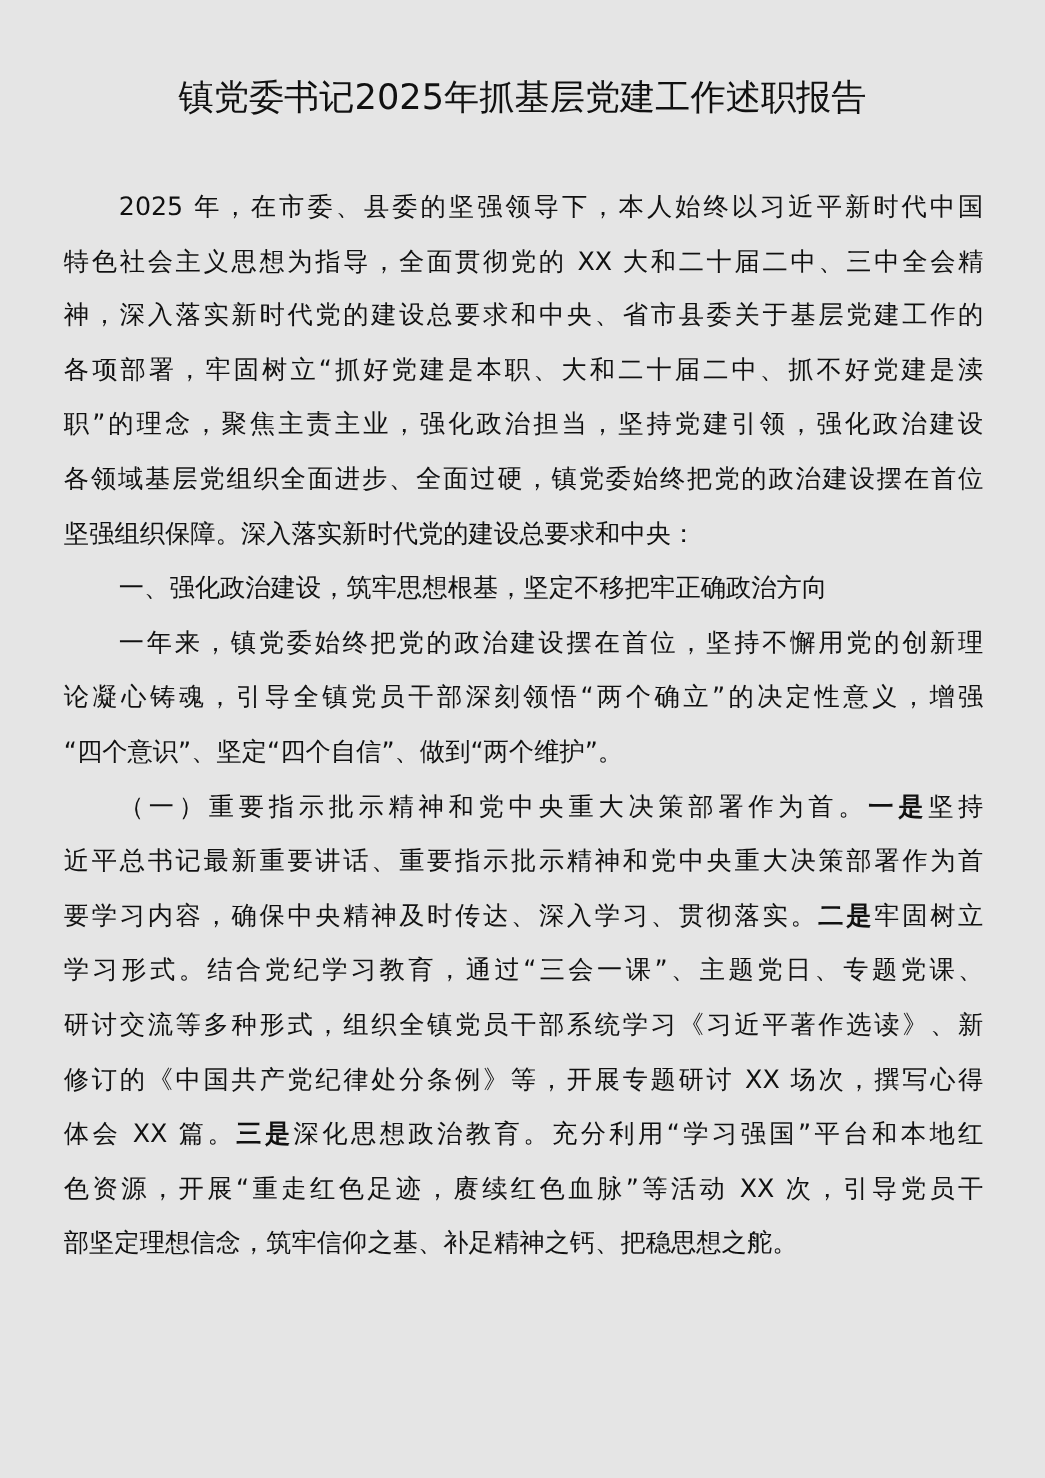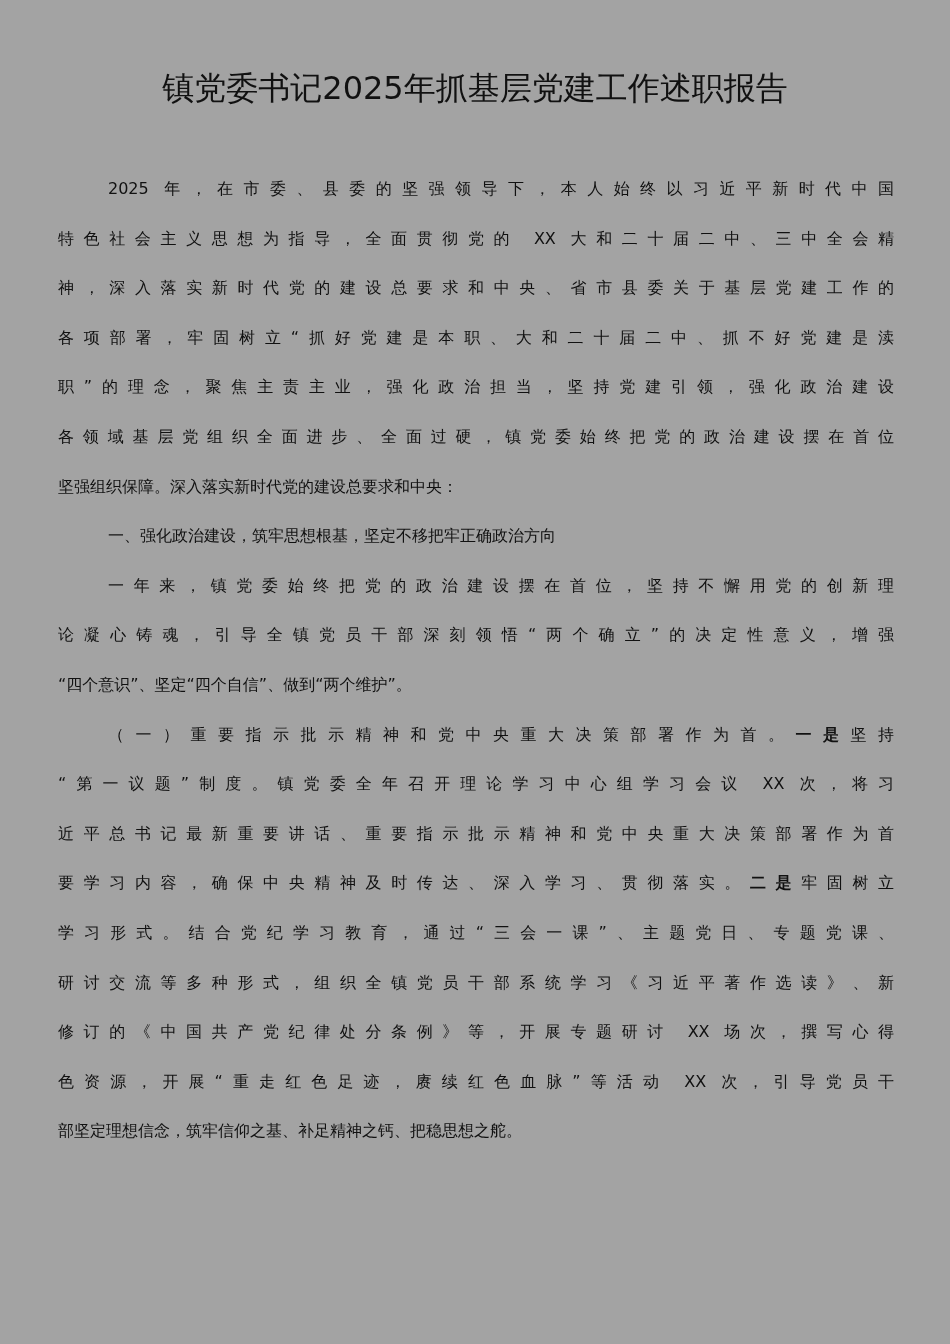--- a/index.html
+++ b/index.html
@@ -13,21 +13,21 @@
       position: relative;
       overflow: hidden;
       font-family: "DejaVu Sans", "Liberation Sans", sans-serif;
       color: #111111;
     }
     .page {
       position: absolute;
       left: 0; top: 0;
       width: 950px;
       height: 1344px;
-      background: #a3a3a3;
+      background: #e5e5e5;
     }
     .title {
       position: absolute;
       left: 0;
       top: 66px;
       width: 950px;
       text-align: center;
       font-size: 32px;
       line-height: 44px;
       font-weight: normal;
@@ -37,21 +37,21 @@
     }
     .body {
       position: absolute;
       left: 58px;
       top: 164px;
       width: 836px;
     }
     .line {
       height: 49.6px;
       line-height: 49.6px;
-      font-size: 16px;
+      font-size: 23px;
       white-space: nowrap;
       text-align: justify;
       text-align-last: justify;
       overflow: visible;
     }
     .line.last {
       text-align-last: left;
     }
     .line.indent {
       padding-left: 50px;
@@ -87,24 +87,24 @@
     </div>
 
     <div>
       <div class="line indent">一年来，镇党委始终把党的政治建设摆在首位，坚持不懈用党的创新理</div>
       <div class="line">论凝心铸魂，引导全镇党员干部深刻领悟“两个确立”的决定性意义，增强</div>
       <div class="line last">“四个意识”、坚定“四个自信”、做到“两个维护”。</div>
     </div>
 
     <div>
       <div class="line indent"><span>（一）重要指示批示精神和党中央重大决策部署作为首。</span><b>一是</b><span>坚持</span></div>
-      <div class="line"><span>“第一议题”制度。镇党委全年召开理论学习中心组学习会议 XX 次，将习</span></div>
       <div class="line"><span>近平总书记最新重要讲话、重要指示批示精神和党中央重大决策部署作为首</span></div>
       <div class="line"><span>要学习内容，确保中央精神及时传达、深入学习、贯彻落实。</span><b>二是</b><span>牢固树立</span></div>
       <div class="line"><span>学习形式。结合党纪学习教育，通过“三会一课”、主题党日、专题党课、</span></div>
       <div class="line"><span>研讨交流等多种形式，组织全镇党员干部系统学习《习近平著作选读》、新</span></div>
       <div class="line"><span>修订的《中国共产党纪律处分条例》等，开展专题研讨 XX 场次，撰写心得</span></div>
+      <div class="line"><span>体会 XX 篇。</span><b>三是</b><span>深化思想政治教育。充分利用“学习强国”平台和本地红</span></div>
       <div class="line"><span>色资源，开展“重走红色足迹，赓续红色血脉”等活动 XX 次，引导党员干</span></div>
       <div class="line last"><span>部坚定理想信念，筑牢信仰之基、补足精神之钙、把稳思想之舵。</span></div>
     </div>
 
   </div>
 </div>
 
 </body></html>

